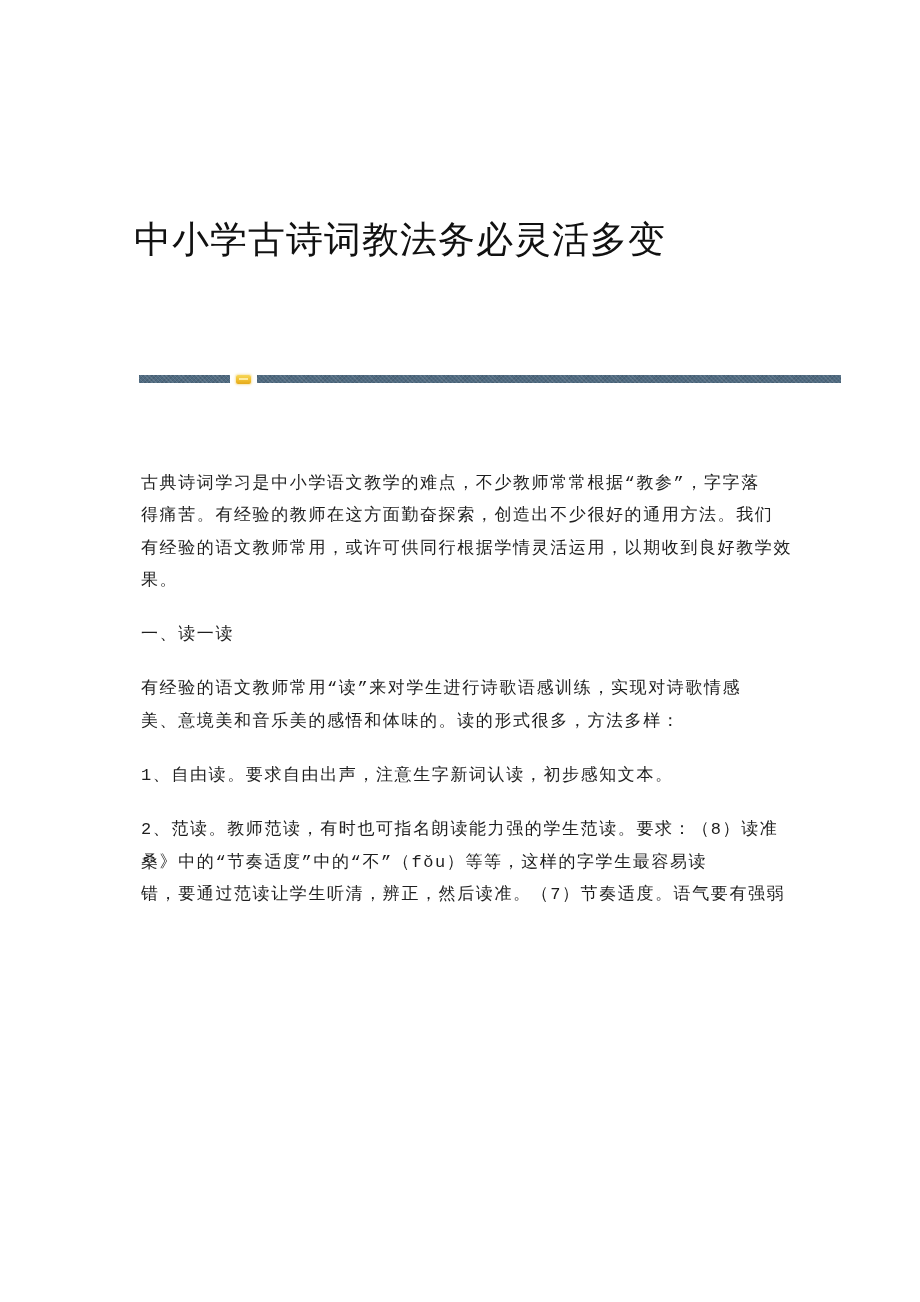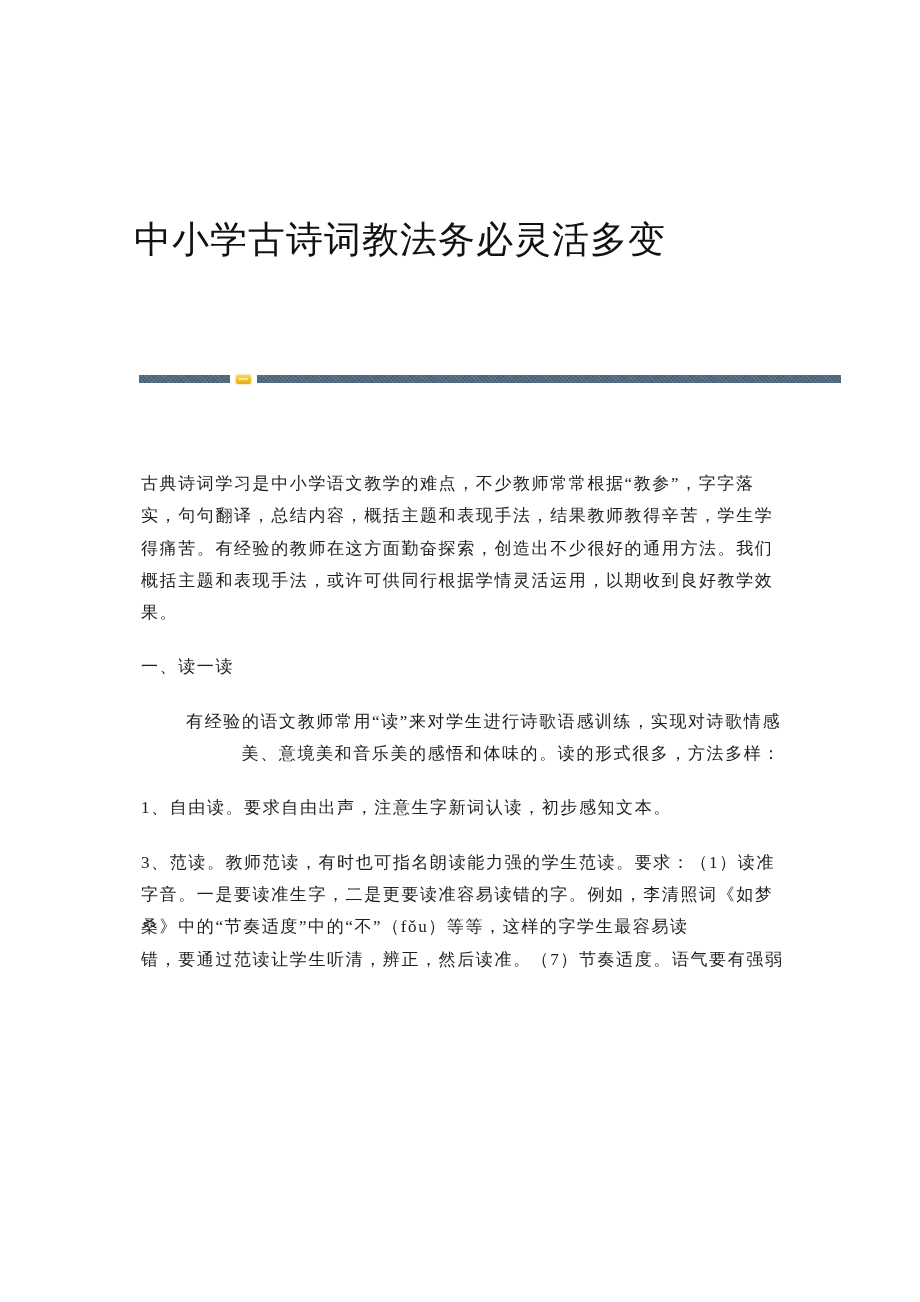--- a/index.html
+++ b/index.html
@@ -70,21 +70,21 @@
       height: 2px;
       background: rgba(255,245,190,0.8);
     }
     .body-text {
       position: absolute;
       left: 141px;
       top: 468px;
       width: 640px;
       font-size: 17px;
       color: #1e1e1e;
-      font-family: Liberation Serif, serif;
+      font-family: Liberation Mono, monospace;
       letter-spacing: 1.6px;
     }
     .para {
       margin: 0;
       line-height: 32.3px;
       word-break: break-all;
       text-align: left;
     }
     .para + .para { margin-top: 0; }
     .line { display: block; height: 32.3px; white-space: nowrap; }
@@ -99,40 +99,38 @@
   <div class="divider">
     <div class="bar bar-left"></div>
     <div class="ornament"></div>
     <div class="bar bar-right"></div>
   </div>
 
   <div class="body-text">
 
     <p class="para" style="margin-bottom:22px;">
       <span class="line">古典诗词学习是中小学语文教学的难点，不少教师常常根据“教参”，字字落</span>
-      <span class="line">实，句句翻译，总结内容，概括主题和表现手法，结果教师教得辛苦，学生学</span>
       <span class="line">得痛苦。有经验的教师在这方面勤奋探索，创造出不少很好的通用方法。我们</span>
-      <span class="line">概括主题和表现手法，或许可供同行根据学情灵活运用，以期收到良好教学效</span>
+      <span class="line">有经验的语文教师常用，或许可供同行根据学情灵活运用，以期收到良好教学效</span>
       <span class="line">果。</span>
     </p>
 
     <p class="para" style="margin-bottom:22px;">
       <span class="line">一、读一读</span>
     </p>
 
-    <p class="para" style="margin-bottom:22px;text-align:right;">
+    <p class="para" style="margin-bottom:22px;">
       <span class="line">有经验的语文教师常用“读”来对学生进行诗歌语感训练，实现对诗歌情感</span>
       <span class="line">美、意境美和音乐美的感悟和体味的。读的形式很多，方法多样：</span>
     </p>
 
     <p class="para" style="margin-bottom:22px;">
       <span class="line">1、自由读。要求自由出声，注意生字新词认读，初步感知文本。</span>
     </p>
 
     <p class="para">
-      <span class="line">3、范读。教师范读，有时也可指名朗读能力强的学生范读。要求：（1）读准</span>
-      <span class="line">字音。一是要读准生字，二是更要读准容易读错的字。例如，李清照词《如梦</span>
+      <span class="line">2、范读。教师范读，有时也可指名朗读能力强的学生范读。要求：（8）读准</span>
       <span class="line">桑》中的“节奏适度”中的“不”（fǒu）等等，这样的字学生最容易读</span>
       <span class="line">错，要通过范读让学生听清，辨正，然后读准。（7）节奏适度。语气要有强弱</span>
     </p>
 
   </div>
 </div>
 
 </body></html>

